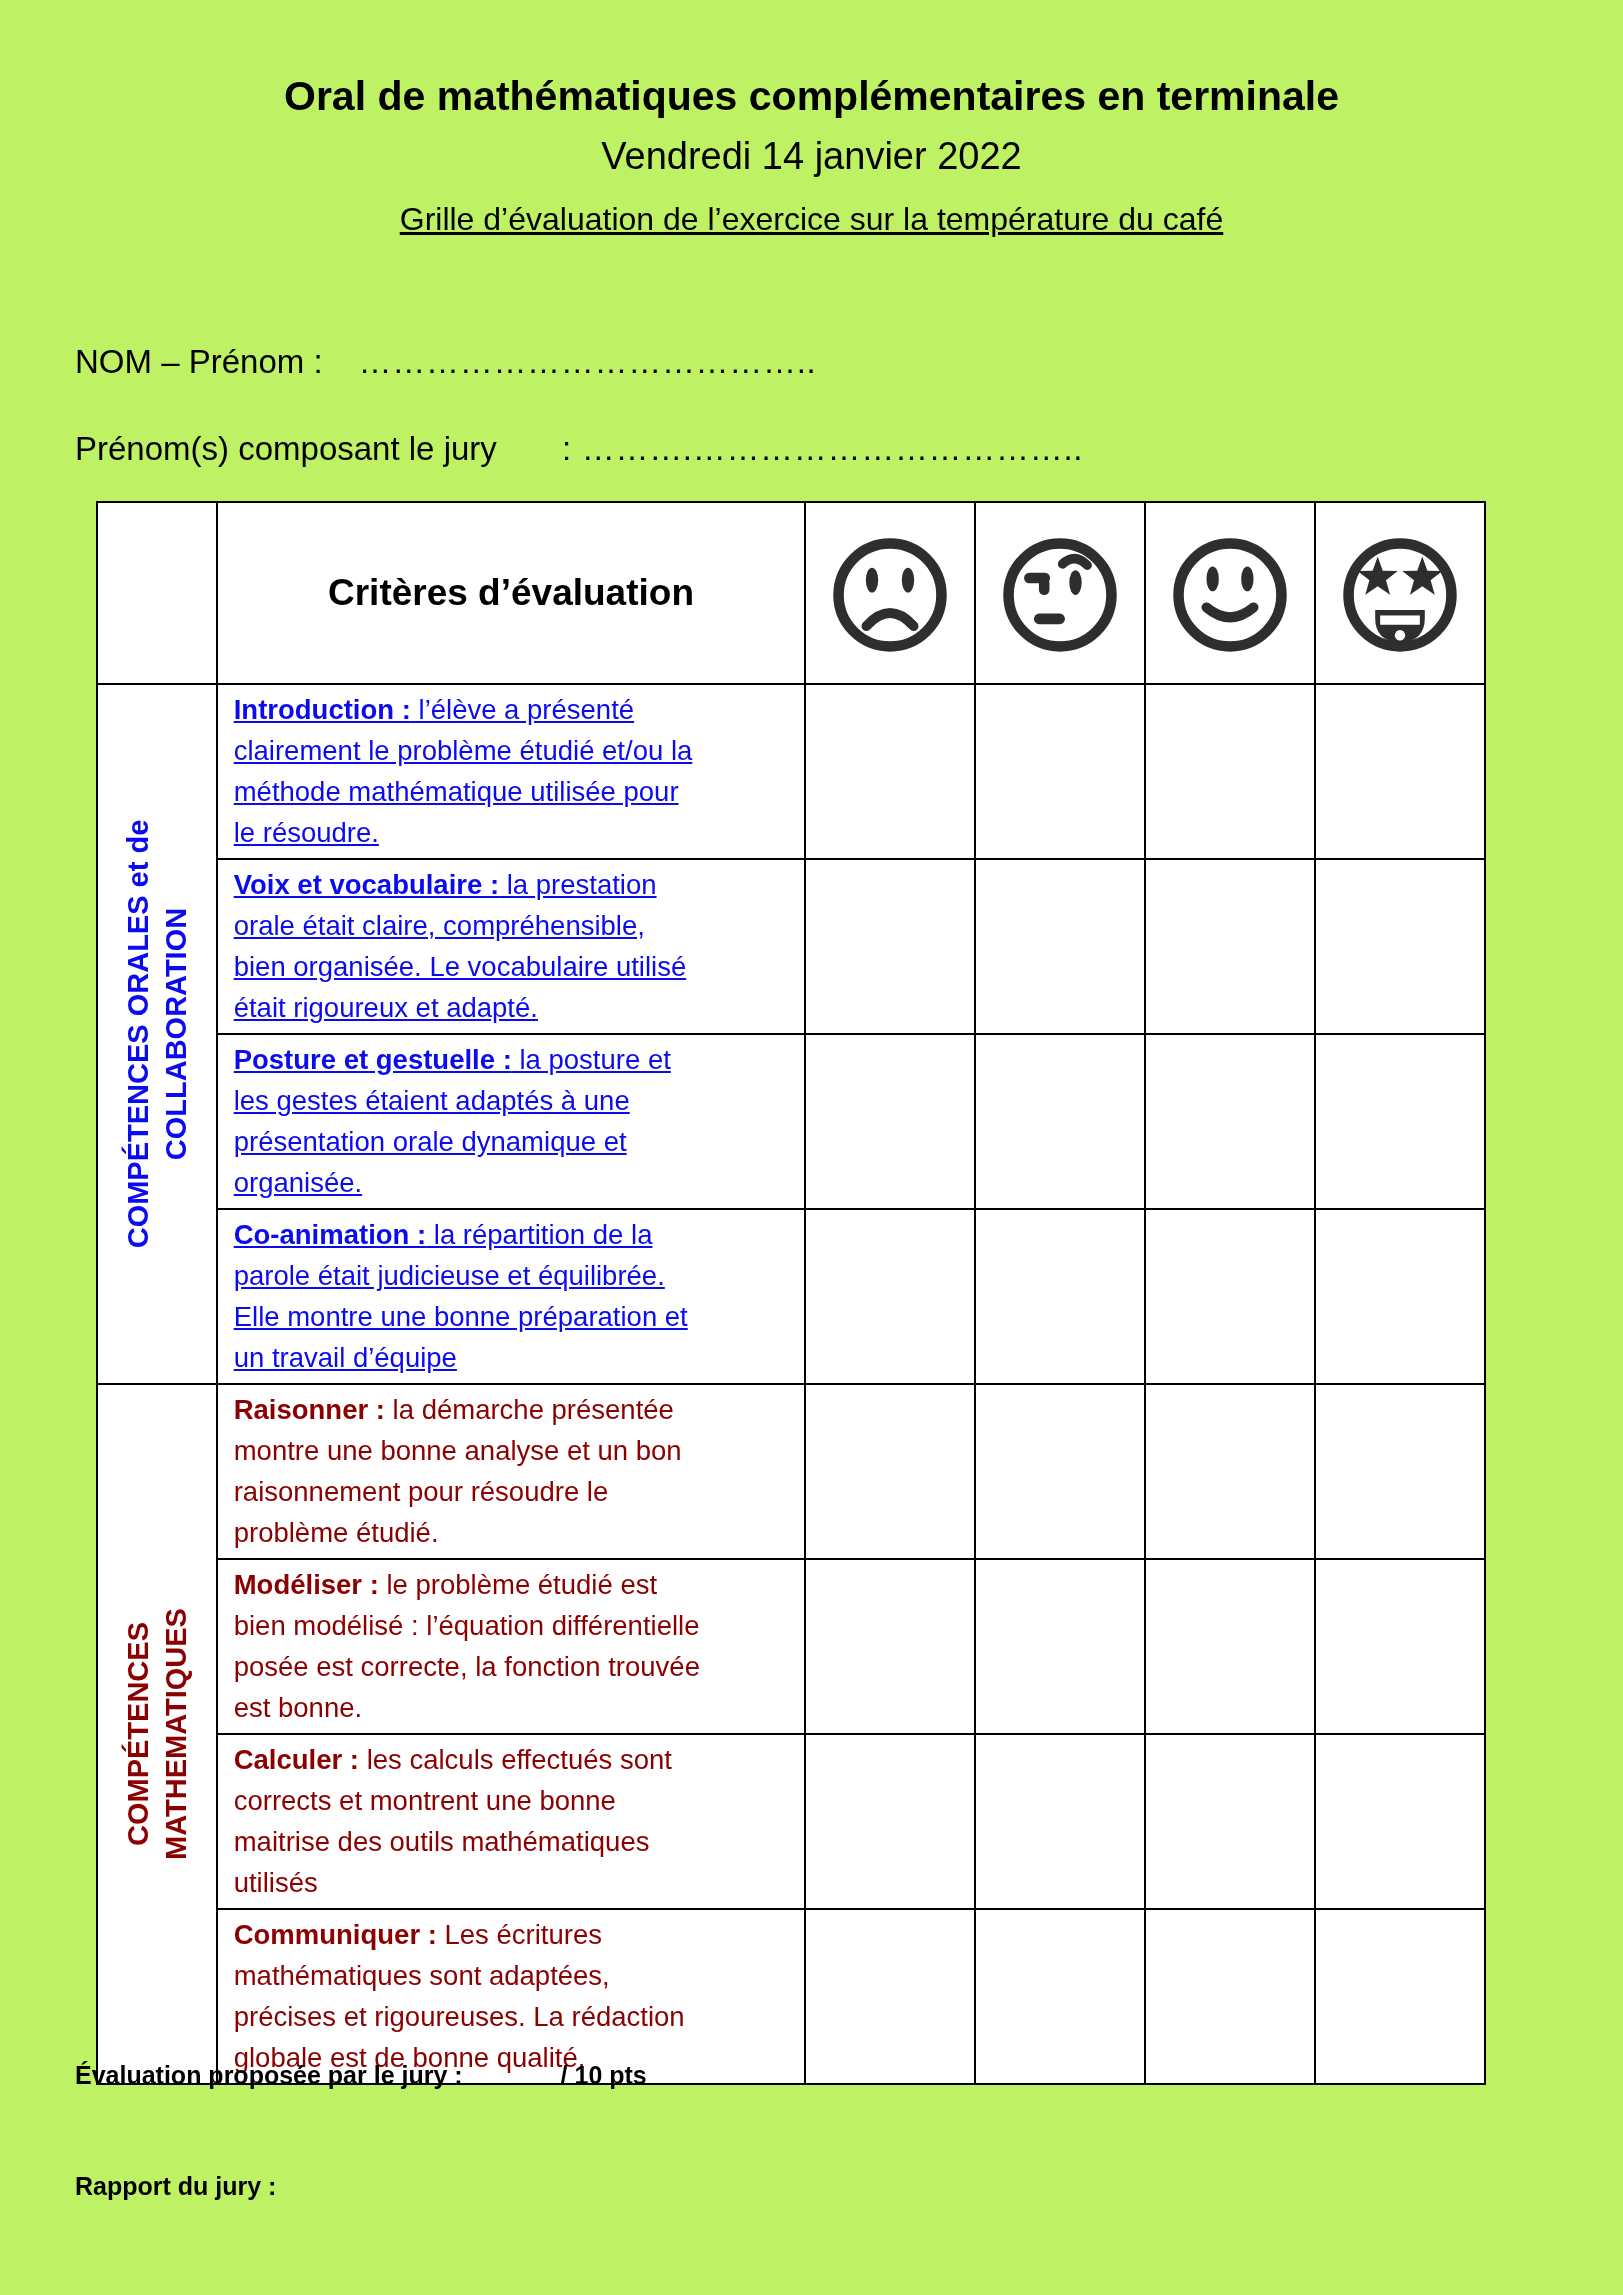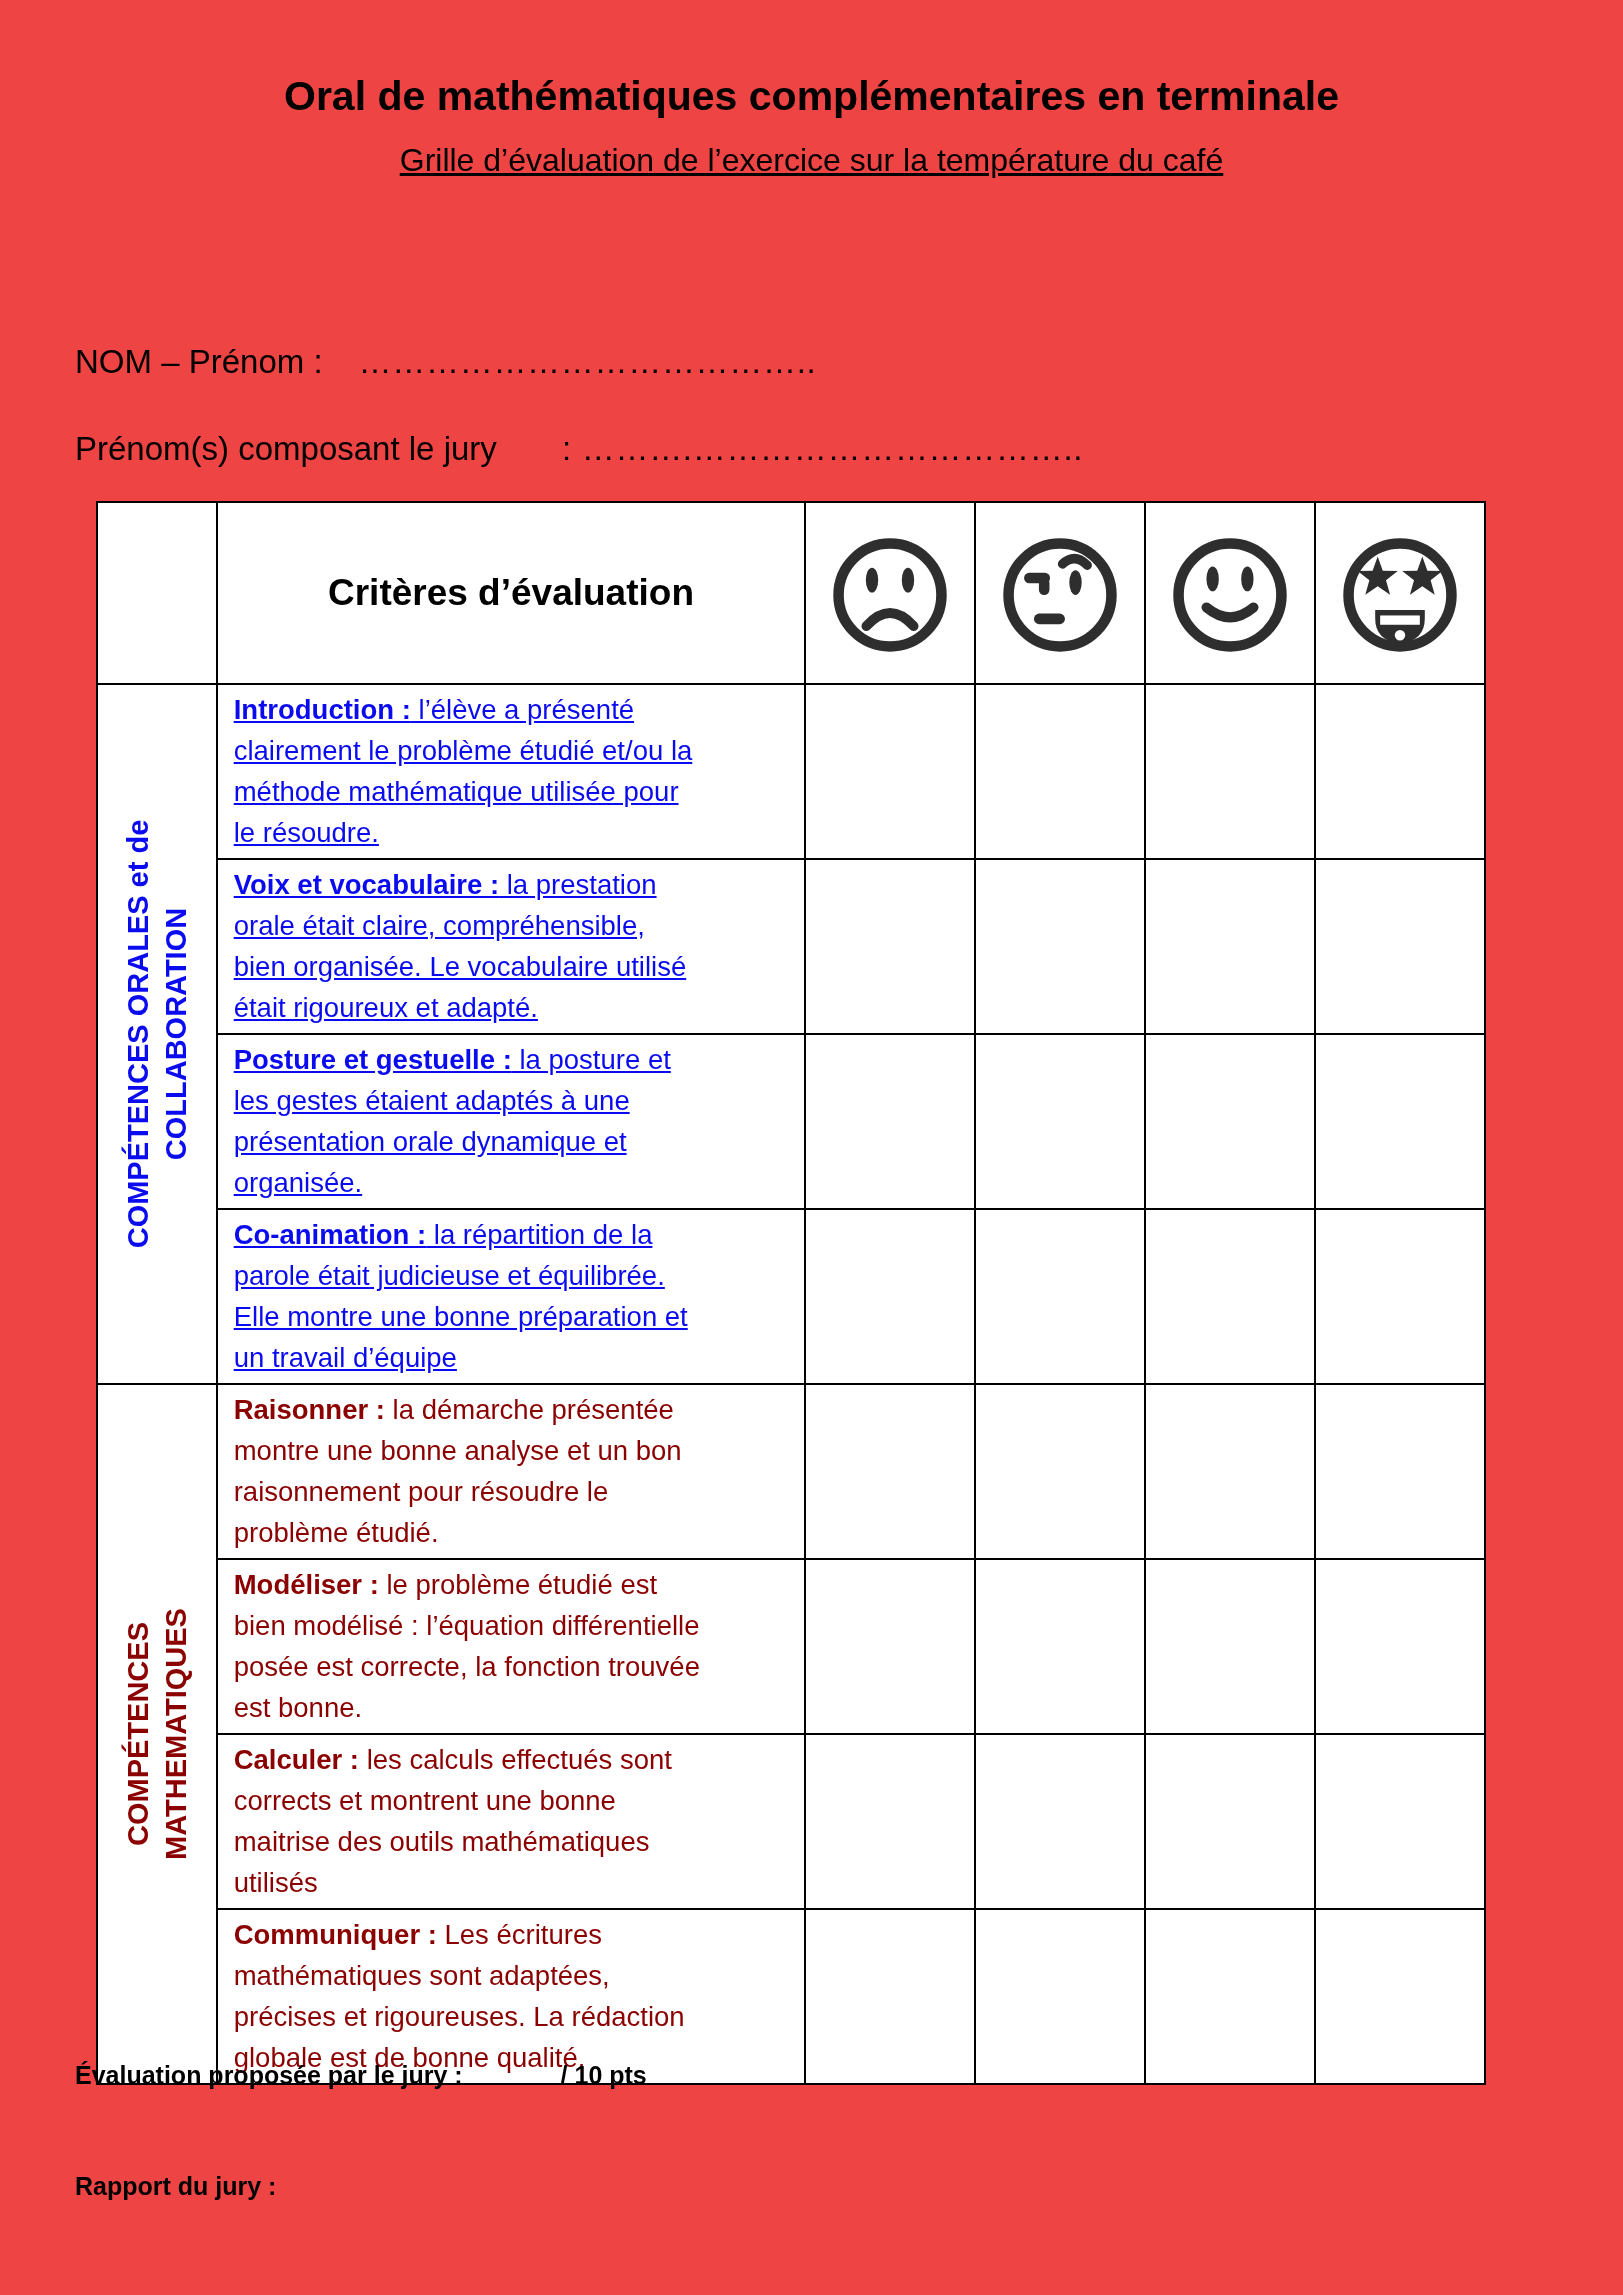--- a/index.html
+++ b/index.html
@@ -3,21 +3,21 @@
 <meta charset="utf-8">
 <style>
   * { margin:0; padding:0; box-sizing:border-box; }
   html,body { background:#ffffff; }
   body {
     width:1623px; height:2295px;
     font-family:"Liberation Sans", sans-serif;
     color:#000;
     position:relative;
   }
-  .page { position:absolute; inset:0; background:#ef4444; }
+  .page { position:absolute; inset:0; background:#bef264; }
 
   
   .titles { position:absolute; top:73px; left:0; width:100%; text-align:center; }
   .title-main  { font-size:41px; font-weight:bold; line-height:47px; }
   .title-date  { font-size:38px; line-height:46px; margin-top:13px; }
   .title-grid  { font-size:32px; line-height:46px; margin-top:17px;text-decoration:underline; }
 
   
   .field { position:absolute; left:75px; font-size:33px; white-space:nowrap; }
   .field-nom  { top:296px; }
@@ -66,20 +66,21 @@
   .footer-report { top:2172px; }
   .pts { margin-left:98px; }
 </style>
 </head>
 <body>
 
 <div class="page">
 
   <div class="titles">
     <div class="title-main">Oral de mathématiques complémentaires en terminale</div>
+    <div class="title-date">Vendredi 14 janvier 2022</div>
     <div class="title-grid">Grille d’évaluation de l’exercice sur la température du café</div>
   </div>
 
   <div class="field field-nom"><span class="lbl">NOM – Prénom :</span><span class="dots">…………………………………..</span></div>
 
   <div class="field field-jury"><span class="lbl">Prénom(s) composant le jury</span><span class="dots">: ……….……………………………..</span></div>
 
   <table class="grid">
     <colgroup>
       <col style="width:120px">

